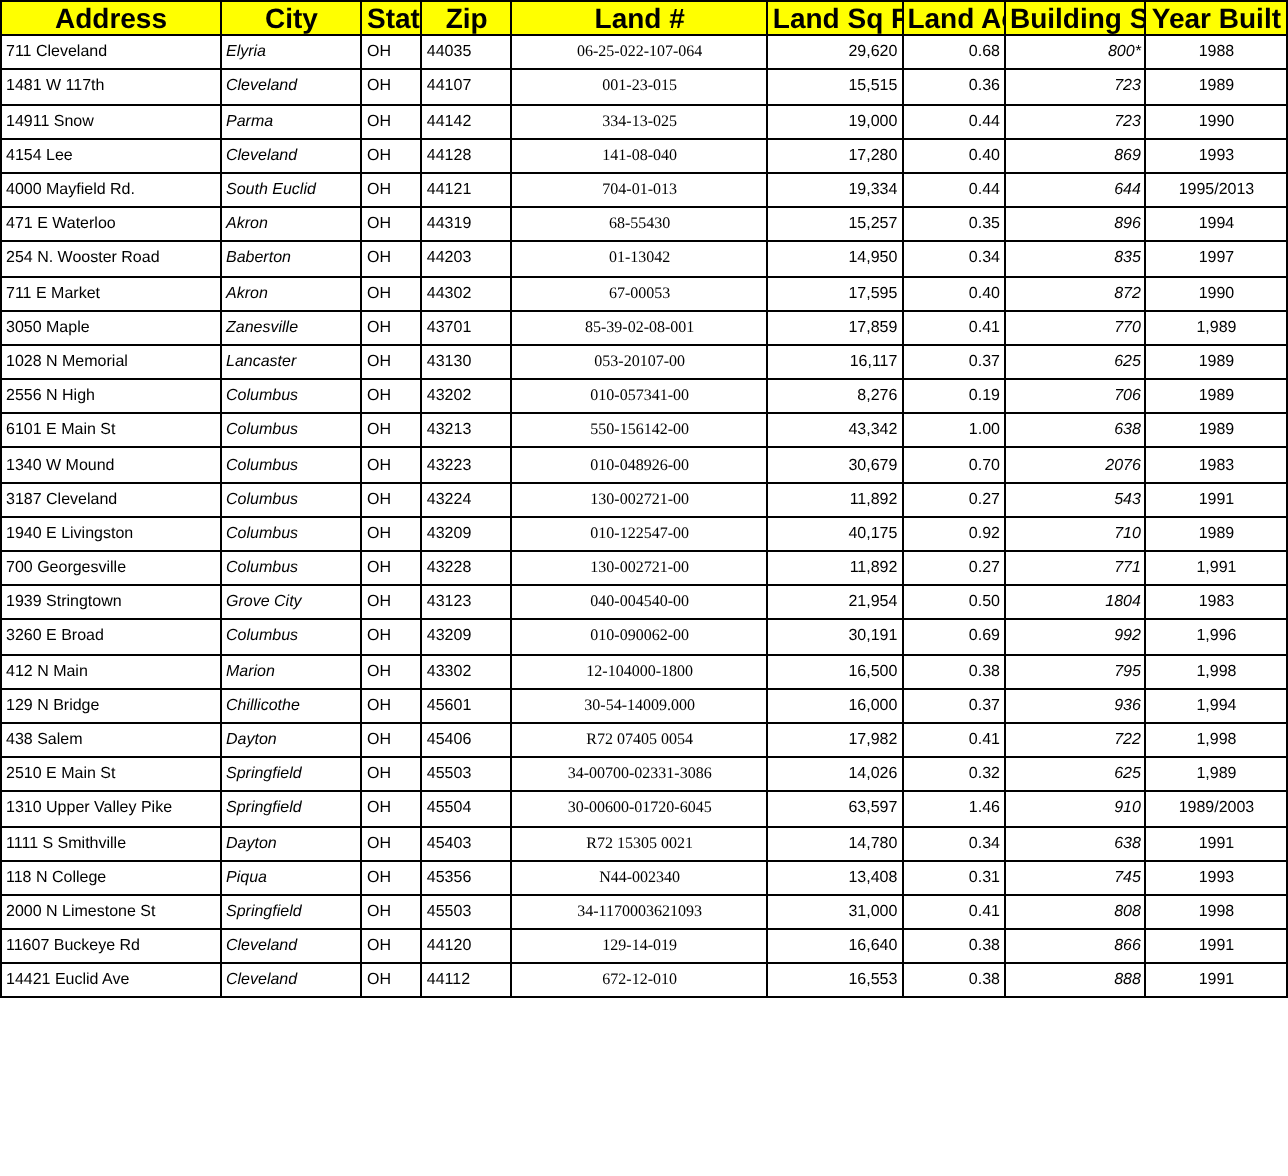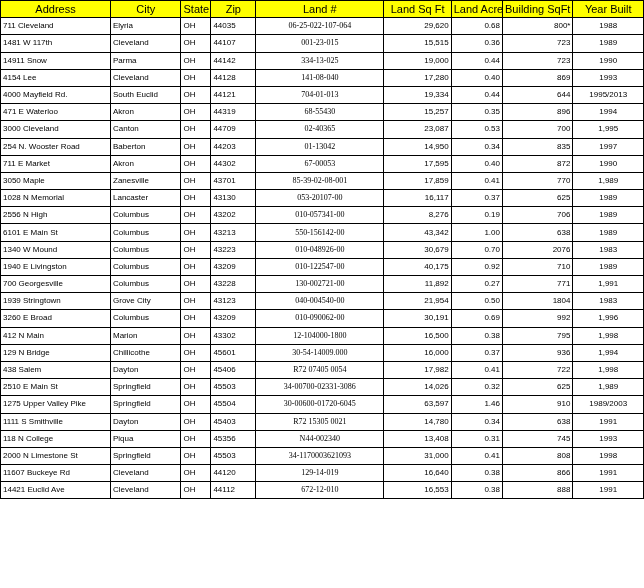--- a/index.html
+++ b/index.html
@@ -24,34 +24,34 @@
     border: 1px solid #000000;
     padding: 0 2px;
     height: 16.2px;
     line-height: 16px;
     white-space: nowrap;
     overflow: hidden;
     text-overflow: clip;
   }
   table.property-table thead th {
     background: #ffff00;
-    font-weight: normal;
+    font-weight: bold;
     text-align: center;
-    font-size: 11px;
+    font-size: 14px;
     color: #000000;
   }
   
   td.c-address { text-align: left; }
-  td.c-city    { text-align: left; }
+  td.c-city    { text-align: left; font-style: italic; }
   td.c-state   { text-align: left; }
   td.c-zip     { text-align: left; }
   td.c-folio   { text-align: center; font-family: Liberation Serif, serif; }
   td.c-landsqft{ text-align: right; padding-right: 6px; }
   td.c-landacre{ text-align: right; padding-right: 10px; }
-  td.c-bldg    { text-align: right; padding-right: 10px; }
+  td.c-bldg    { text-align: right; padding-right: 10px; font-style: italic; }
   td.c-year    { text-align: center; }
 
   col.w-address { width: 103px; }
   col.w-city    { width: 66px; }
   col.w-state   { width: 28px; }
   col.w-zip     { width: 42px; }
   col.w-folio   { width: 120px; }
   col.w-landsqft{ width: 63px; }
   col.w-landacre{ width: 48px; }
   col.w-bldg    { width: 66px; }
@@ -146,31 +146,20 @@
         <td class="c-city">Akron</td>
         <td class="c-state">OH</td>
         <td class="c-zip">44319</td>
         <td class="c-folio">68-55430</td>
         <td class="c-landsqft">15,257</td>
         <td class="c-landacre">0.35</td>
         <td class="c-bldg">896</td>
         <td class="c-year">1994</td>
       </tr>
       <tr>
-        <td class="c-address">3000 Cleveland</td>
-        <td class="c-city">Canton</td>
-        <td class="c-state">OH</td>
-        <td class="c-zip">44709</td>
-        <td class="c-folio">02-40365</td>
-        <td class="c-landsqft">23,087</td>
-        <td class="c-landacre">0.53</td>
-        <td class="c-bldg">700</td>
-        <td class="c-year">1,995</td>
-      </tr>
-      <tr>
         <td class="c-address">254 N. Wooster Road</td>
         <td class="c-city">Baberton</td>
         <td class="c-state">OH</td>
         <td class="c-zip">44203</td>
         <td class="c-folio">01-13042</td>
         <td class="c-landsqft">14,950</td>
         <td class="c-landacre">0.34</td>
         <td class="c-bldg">835</td>
         <td class="c-year">1997</td>
       </tr>
@@ -234,20 +223,31 @@
         <td class="c-city">Columbus</td>
         <td class="c-state">OH</td>
         <td class="c-zip">43223</td>
         <td class="c-folio">010-048926-00</td>
         <td class="c-landsqft">30,679</td>
         <td class="c-landacre">0.70</td>
         <td class="c-bldg">2076</td>
         <td class="c-year">1983</td>
       </tr>
       <tr>
+        <td class="c-address">3187 Cleveland</td>
+        <td class="c-city">Columbus</td>
+        <td class="c-state">OH</td>
+        <td class="c-zip">43224</td>
+        <td class="c-folio">130-002721-00</td>
+        <td class="c-landsqft">11,892</td>
+        <td class="c-landacre">0.27</td>
+        <td class="c-bldg">543</td>
+        <td class="c-year">1991</td>
+      </tr>
+      <tr>
         <td class="c-address">1940 E Livingston</td>
         <td class="c-city">Columbus</td>
         <td class="c-state">OH</td>
         <td class="c-zip">43209</td>
         <td class="c-folio">010-122547-00</td>
         <td class="c-landsqft">40,175</td>
         <td class="c-landacre">0.92</td>
         <td class="c-bldg">710</td>
         <td class="c-year">1989</td>
       </tr>
@@ -322,21 +322,21 @@
         <td class="c-city">Springfield</td>
         <td class="c-state">OH</td>
         <td class="c-zip">45503</td>
         <td class="c-folio">34-00700-02331-3086</td>
         <td class="c-landsqft">14,026</td>
         <td class="c-landacre">0.32</td>
         <td class="c-bldg">625</td>
         <td class="c-year">1,989</td>
       </tr>
       <tr>
-        <td class="c-address">1275 Upper Valley Pike</td>
+        <td class="c-address">1310 Upper Valley Pike</td>
         <td class="c-city">Springfield</td>
         <td class="c-state">OH</td>
         <td class="c-zip">45504</td>
         <td class="c-folio">30-00600-01720-6045</td>
         <td class="c-landsqft">63,597</td>
         <td class="c-landacre">1.46</td>
         <td class="c-bldg">910</td>
         <td class="c-year">1989/2003</td>
       </tr>
       <tr>

